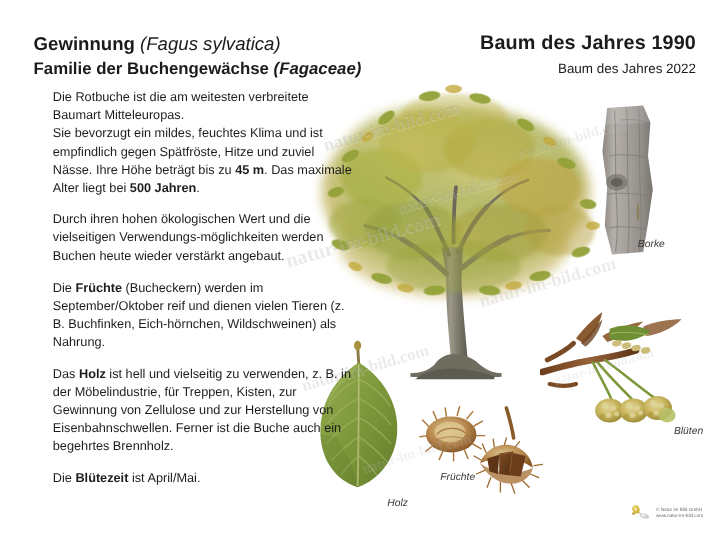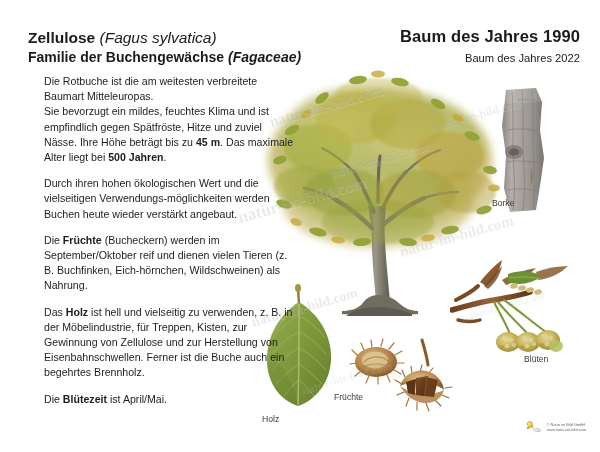--- a/index.html
+++ b/index.html
@@ -97,23 +97,24 @@
   #leaf-wrap { left: 258px; top: 282px; width: 86px; height: 128px; }
   
   #fruit-wrap { left: 348px; top: 336px; width: 110px; height: 86px; }
   
   #flower-wrap { left: 450px; top: 252px; width: 148px; height: 108px; }
 
   .art-label {
     position: absolute;
     font-size: 8.6px;
     color: #3a3a3a;
-    text-align: left;
+    text-align: right;
     z-index: 36;
     white-space: nowrap;
+    font-style: italic;
   }
   #label-borke  { left: 492px; top: 198px; width: 62px; }
   #label-blatt  { left: 262px; top: 414px; width: 78px; }
   #label-fruechte { left: 334px; top: 392px; width: 62px; }
   #label-blueten { left: 524px; top: 354px; width: 62px; }
 
   
   .wm-layer {
     position: absolute;
     inset: 0;
@@ -146,21 +147,21 @@
   }
   .logo-mark { width: 18px; height: 14px; display: block; }
 </style>
 </head>
 <body>
 
 <div id="poster">
 
   <div class="title-block">
     <div class="species-line">
-      <span class="sp-bold">Zellulose</span>
+      <span class="sp-bold">Gewinnung</span>
       <span class="sp-ital">(Fagus sylvatica)</span>
     </div>
     <div class="family-line">
       <span>Familie der Buchengewächse</span>
       <span class="fam-ital">(Fagaceae)</span>
     </div>
   </div>
 
   <div class="award-block">
     <div class="award-main">Baum des Jahres 1990</div>

